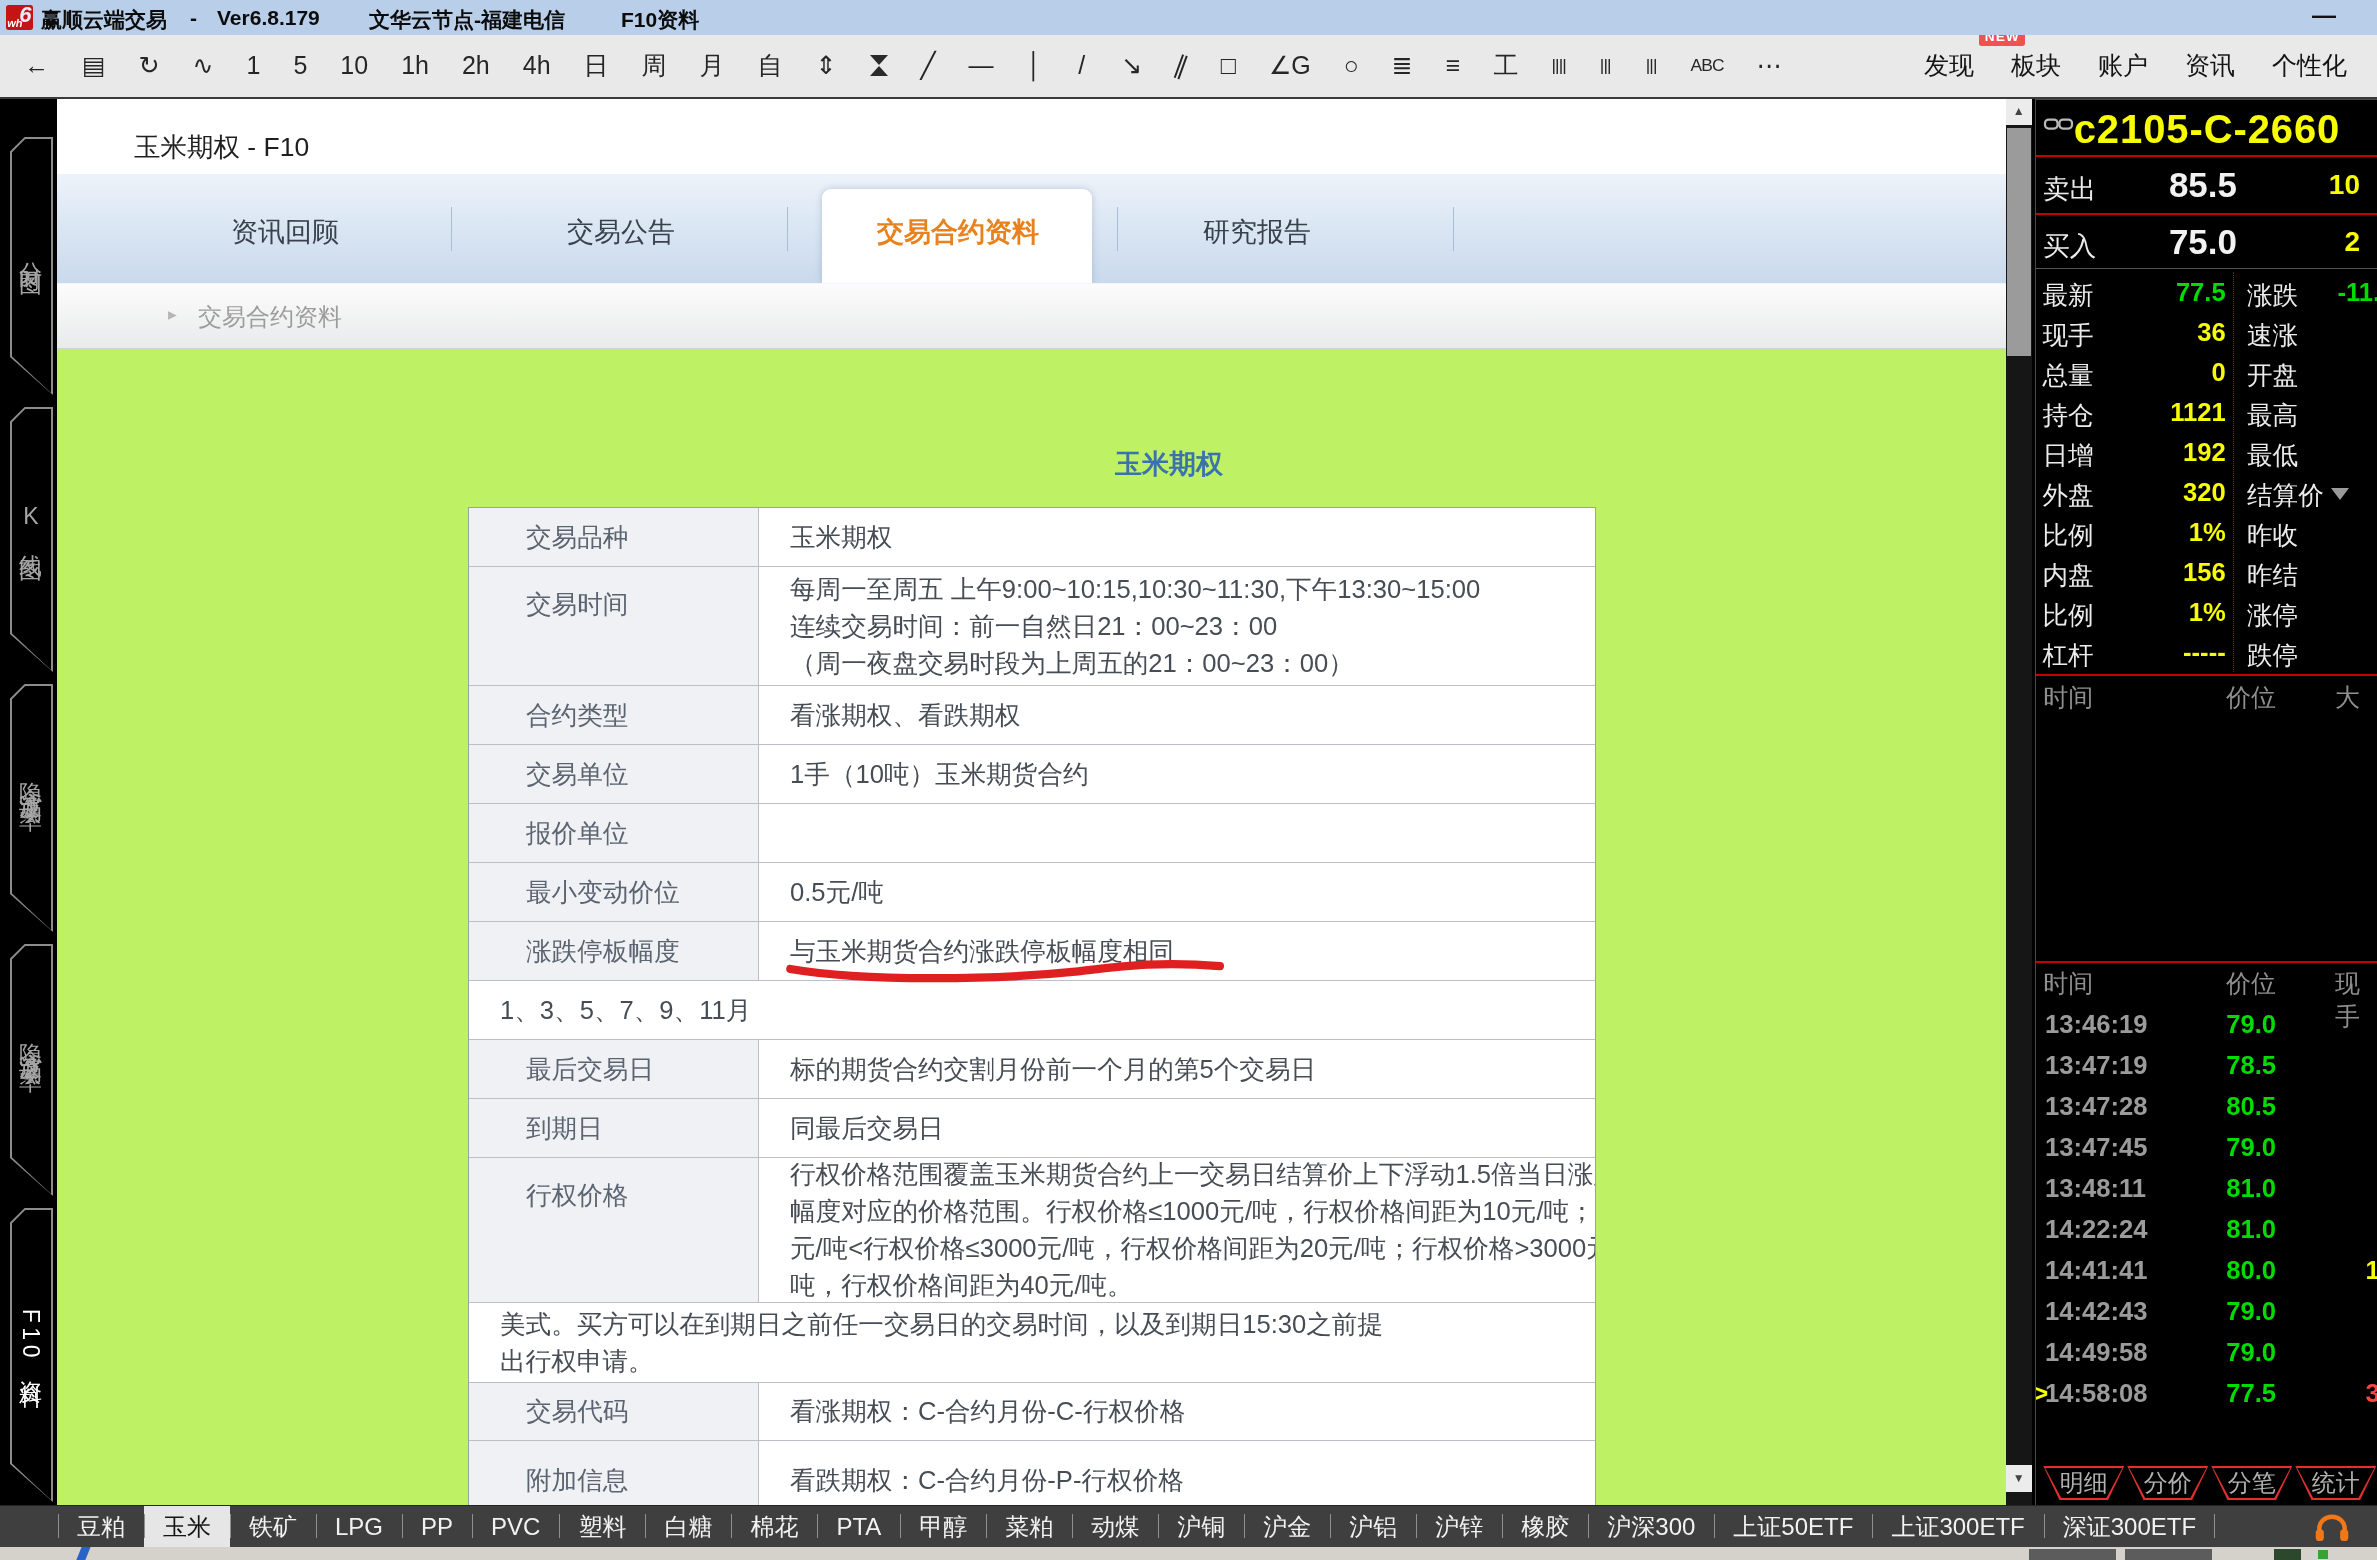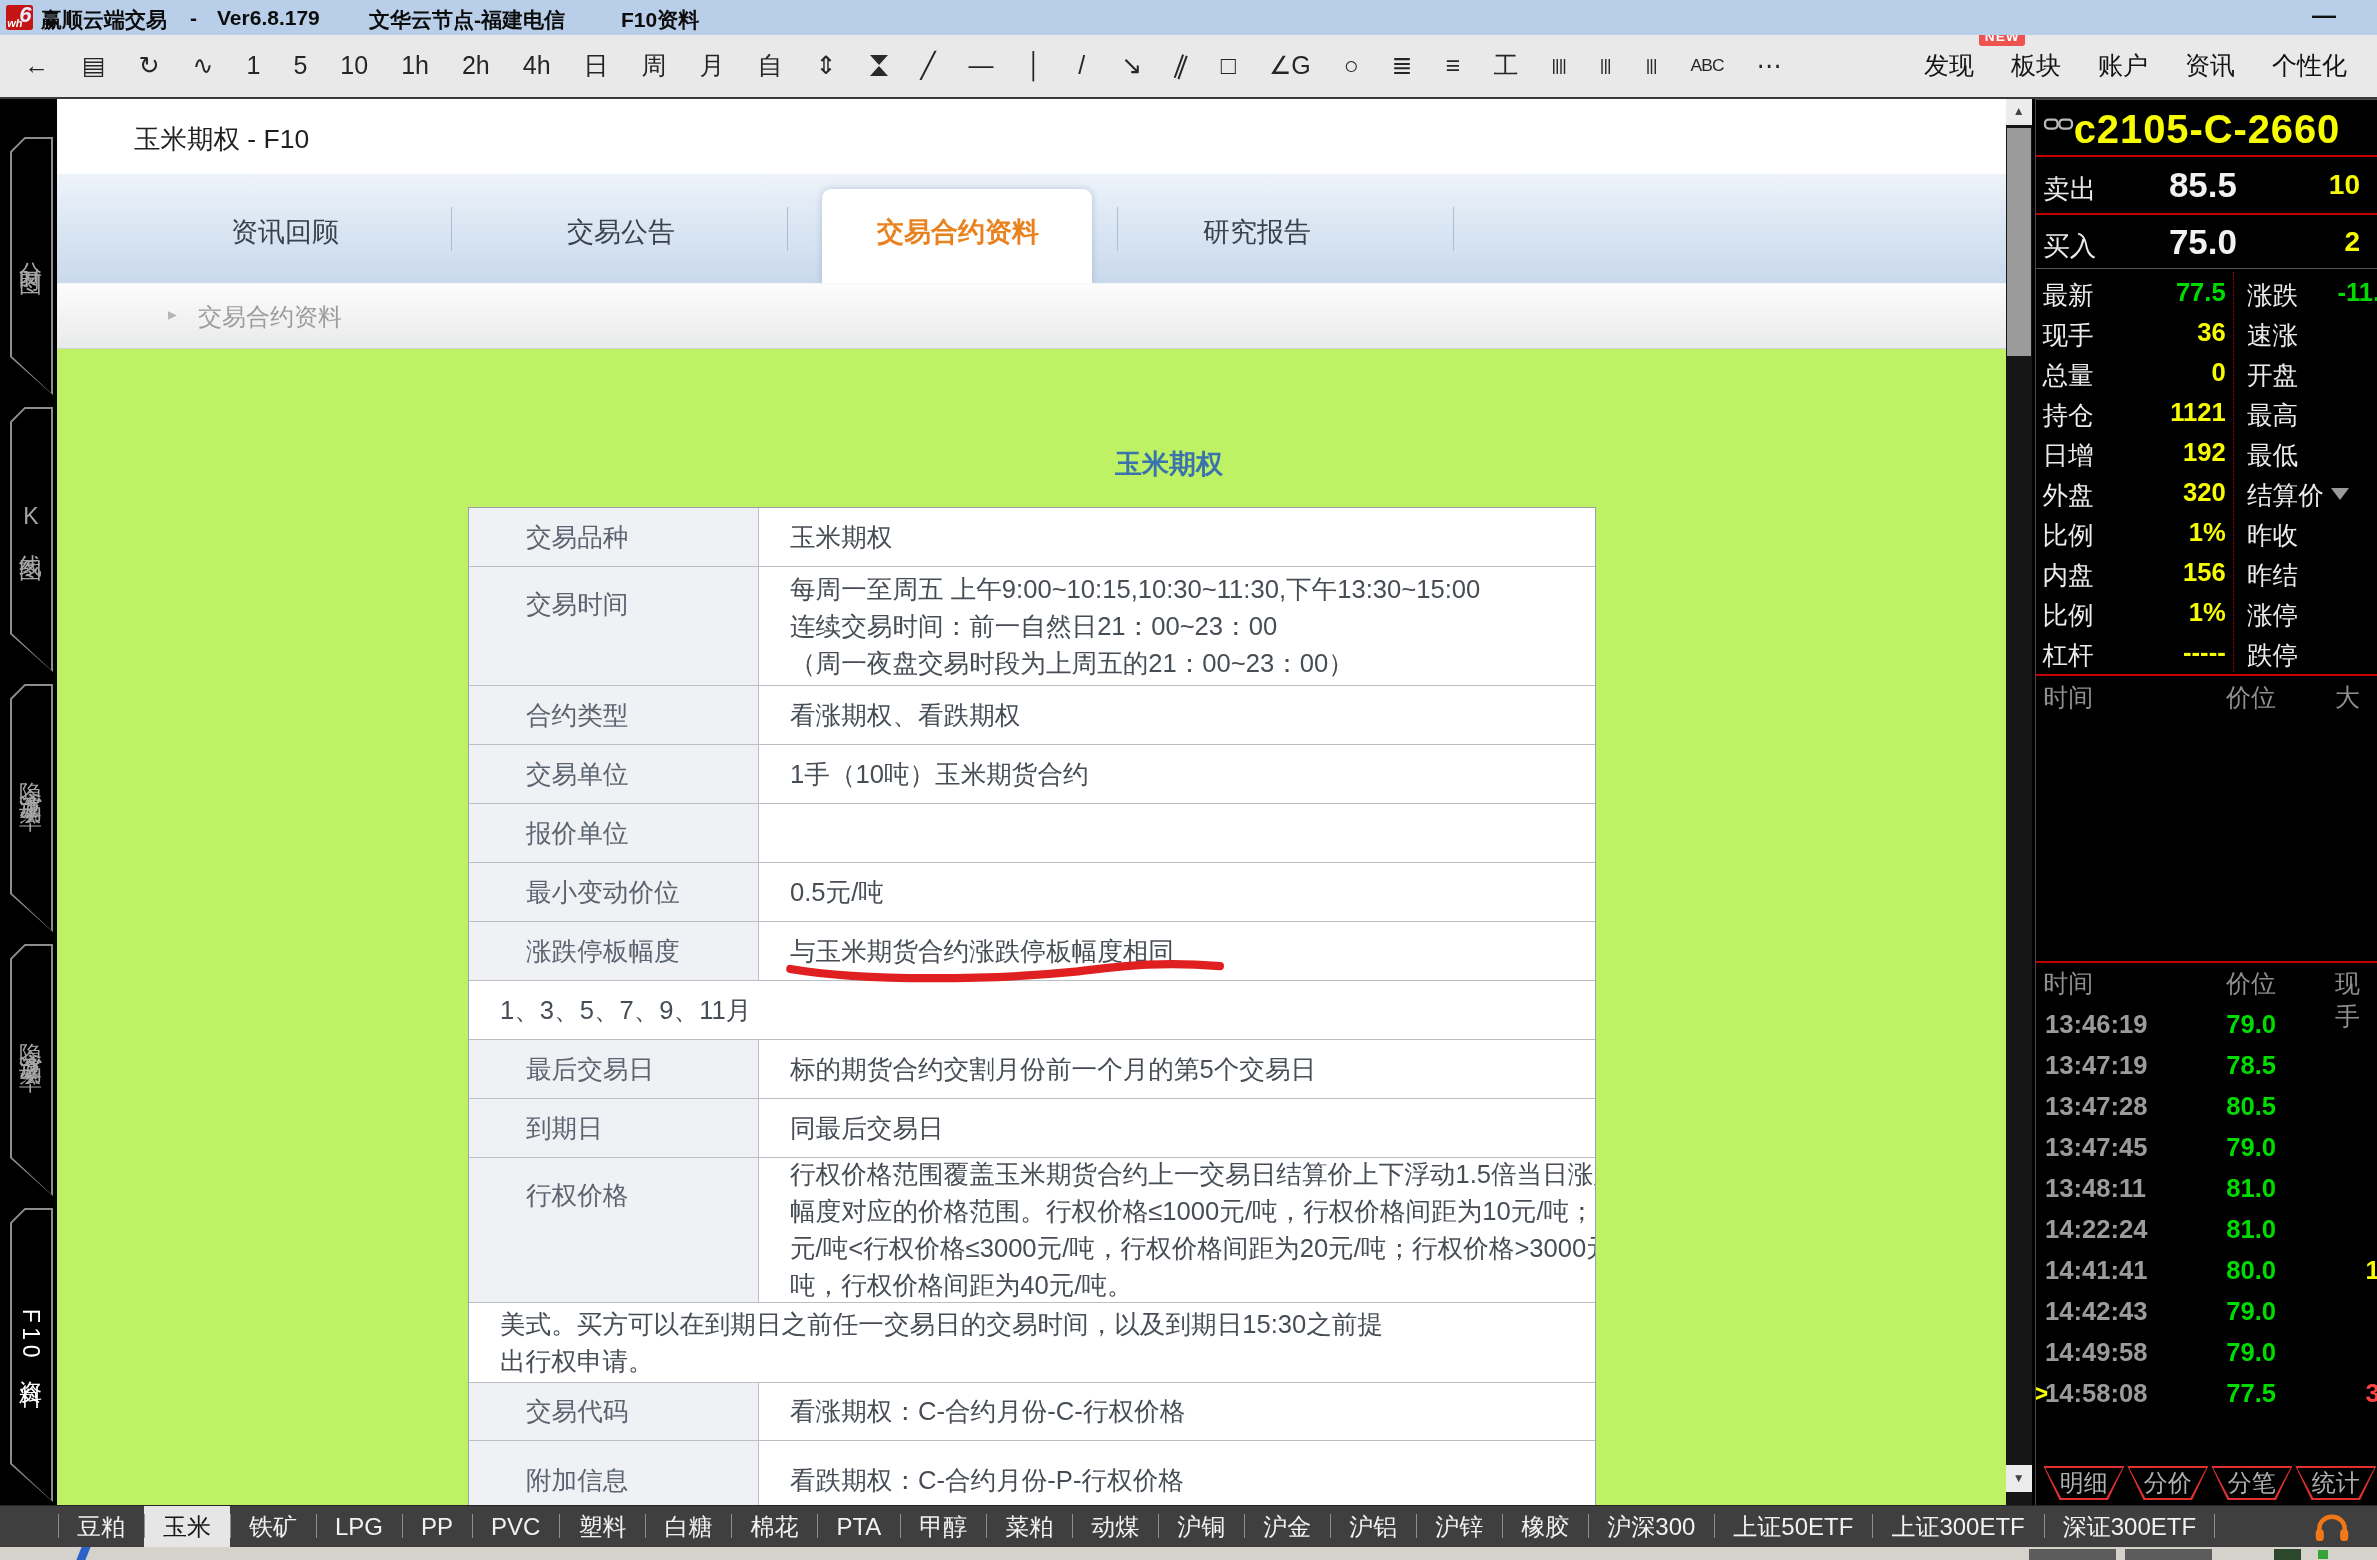--- a/index.html
+++ b/index.html
@@ -40,21 +40,21 @@
   .st-shape{position:absolute;inset:0;background:#8d8d8d;
     clip-path:polygon(0 14.6px,14.6px 0,100% 0,100% 100%,0 calc(100% - 38px));}
   .st-shape::after{content:'';position:absolute;inset:1.8px;background:#000;
     clip-path:polygon(0 13.7px,13.7px 0,100% 0,100% 100%,0 calc(100% - 37px));}
   .st-label{position:absolute;left:50%;top:45%;transform:translate(-50%,-50%);writing-mode:vertical-rl;
     text-orientation:upright;font-size:23px;color:#a6a6a6;letter-spacing:6.4px;white-space:nowrap;}
   .side-tab.active .st-label{color:#fff;text-orientation:mixed;letter-spacing:4.6px;}
 
   
   #page{position:absolute;left:57px;top:0;width:1949px;height:1407px;background:#fff;overflow:hidden;}
-  #pheader{position:absolute;left:0;top:0;width:100%;height:75px;background:#fff;border-bottom:0.9px solid #dfe3e8;}
+  #pheader{position:absolute;left:0;top:8px;width:100%;height:75px;background:#fff;border-bottom:0.9px solid #dfe3e8;}
   #page-title{position:absolute;left:77px;top:22px;font-size:26.5px;color:#1f1f1f;}
   #ptabs{position:absolute;left:0;top:75px;width:100%;height:110px;
     background:linear-gradient(180deg,#eef3fa 0%,#dde8f4 40%,#c9d9ec 100%);}
   .ftab-active{position:absolute;left:765px;top:14.6px;width:270px;height:95px;background:#fff;
     border-radius:9px 9px 0 0;box-shadow:0 0 7.3px rgba(110,135,170,.4);}
   .ftab{position:absolute;top:40px;transform:translateX(-50%);font-size:27px;color:#38414d;white-space:nowrap;}
   .ftab.on{color:#e8821e;font-weight:700;}
   .fsep{position:absolute;top:33px;width:0.9px;height:44px;background:#a9bdd6;}
   #pbread{position:absolute;left:0;top:184px;width:100%;height:66px;
     background:linear-gradient(180deg,#fcfcfc,#e9eaeb);border-bottom:0.9px solid #d2d2d2;border-top:0.9px solid #f2f5f9;box-sizing:border-box;}

